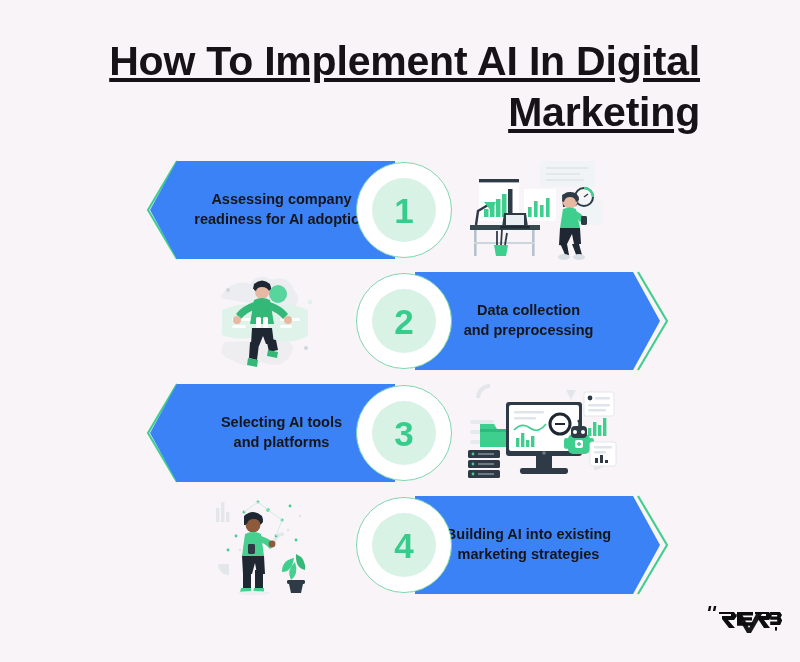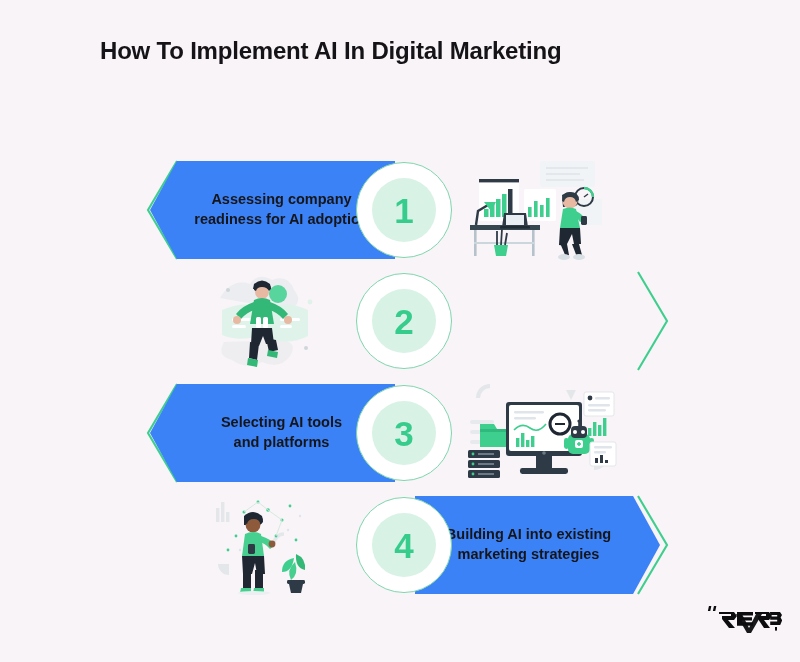--- a/index.html
+++ b/index.html
@@ -20,26 +20,27 @@
     width: 800px;
     height: 662px;
   }
 
   
   .title {
     position: absolute;
     top: 36px;
     left: 100px;
     width: 600px;
-    text-align: left;
-    font-size: 24px;
+    text-align: right;
+    font-size: 41px;
     line-height: 1.24;
     font-weight: bold;
     color: #151317;
     letter-spacing: -0.2px;
+    text-decoration: underline;
   }
 
   
   .row {
     position: absolute;
     left: 140px;
     width: 530px;
     height: 110px;
   }
   .row-1 { top: 155px; }
@@ -231,20 +232,24 @@
       <ellipse cx="117" cy="100" rx="6" ry="3" fill="#d8e0e6"></ellipse>
     </svg>
   </div>
 
   <div class="row row-2">
 
     <svg class="chev chev-right" width="80" height="110" viewBox="0 0 80 110">
       <polyline points="43,6 72,55 43,104" fill="none" stroke="#3ecf8e" stroke-width="2.1" stroke-linejoin="miter"></polyline>
     </svg>
 
+    <div class="panel panel-right">
+      <div class="panel-text">Data collection
+and preprocessing</div>
+    </div>
 
     <div class="badge">
       <div class="badge-ring"></div>
       <div class="badge-inner">
         <span class="badge-num">2</span>
       </div>
     </div>
 
     <svg class="illus illus-left" width="115" height="106" viewBox="0 0 115 106">
 

